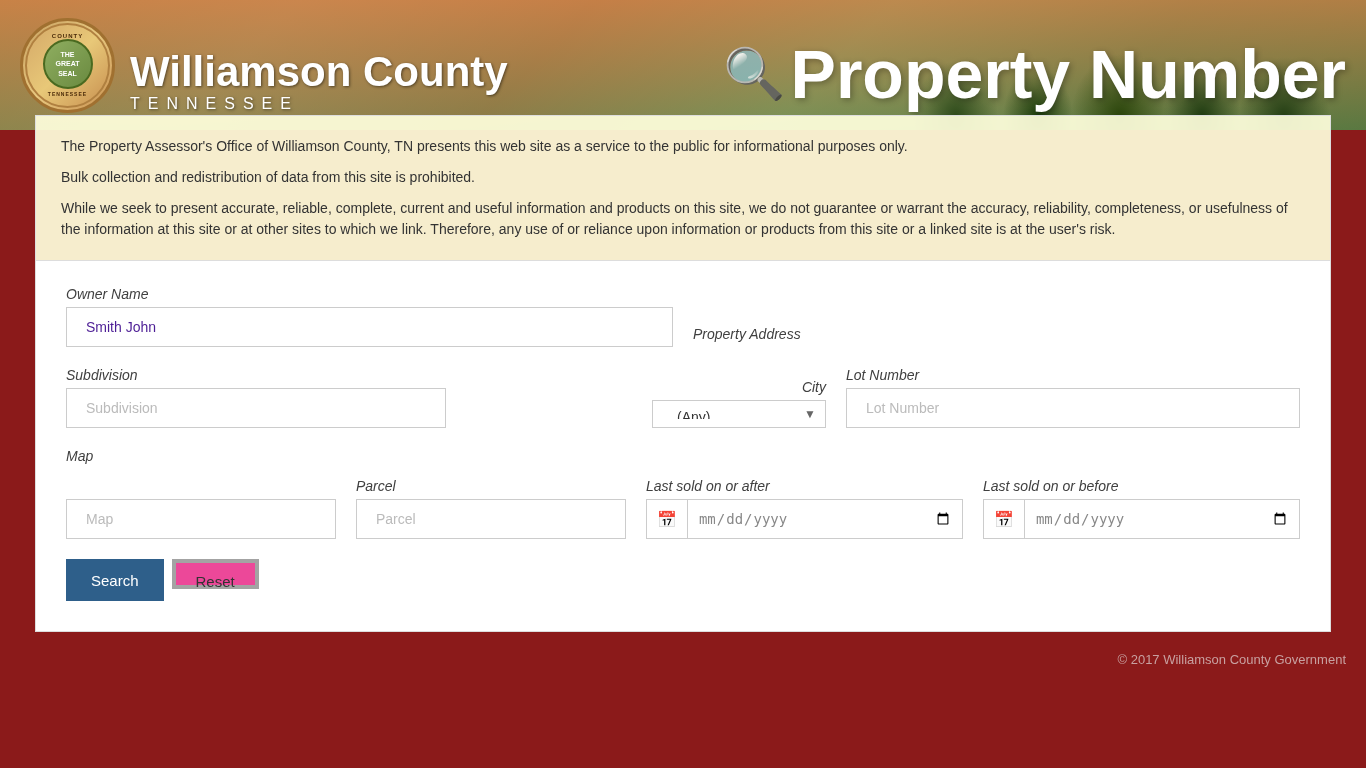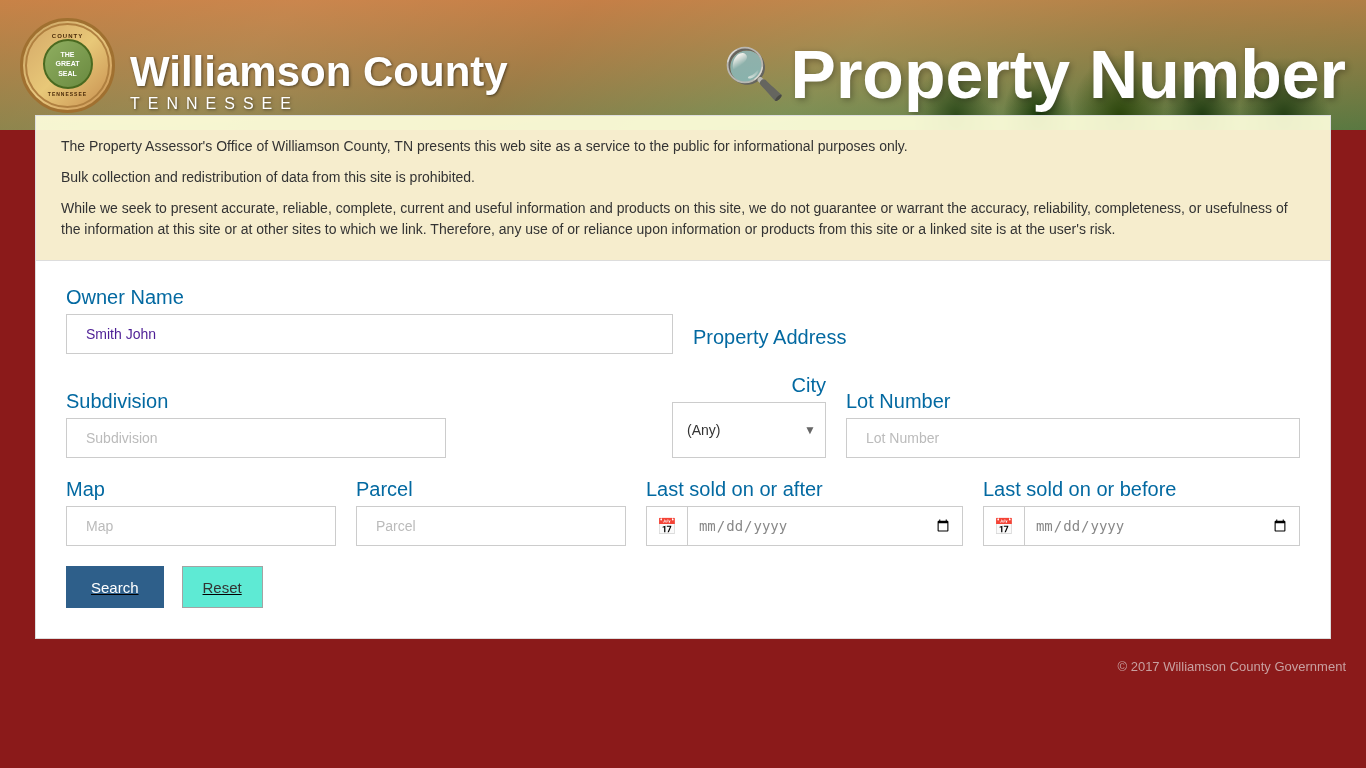--- a/index.html
+++ b/index.html
@@ -190,24 +190,25 @@
       margin-bottom: 20px;
       align-items: flex-end;
     }
 
     .form-group {
       display: flex;
       flex-direction: column;
     }
 
     .form-group label {
-      font-size: 20px;
-      color: #0369a1;
+      font-size: 14px;
+      color: #404040;
       margin-bottom: 5px;
       font-weight: normal;
+      font-style: italic;
     }
 
     .form-group input[type="text"],
     .form-group select {
       padding: 8px 19px;
       border: 1px solid #ccc;
       font-size: 14px;
       color: #4c1d95;
       background: #fff;
       height: 40px;
@@ -264,20 +265,21 @@
       align-items: flex-end;
     }
 
     .lot-number-group {
       flex: 1;
     }
 
     
     .map-group {
       flex: 0 0 270px;
+      gap: 30px;
     }
 
     .parcel-group {
       flex: 0 0 270px;
     }
 
     .date-group {
       flex: 1;
     }
 
@@ -307,43 +309,42 @@
       padding: 8px 10px;
       font-size: 14px;
       color: #888;
       flex: 1;
       height: 100%;
     }
 
     
     .buttons-row {
       display: flex;
-      gap: 18px;
+      gap: 8px;
       margin-top: 5px;
-      text-decoration: underline;
     }
 
     .btn-search {
       background-color: #2e5f8a;
       color: white;
       border: none;
       padding: 10px 25px;
       font-size: 15px;
       cursor: pointer;
       height: 42px;
     }
 
     .btn-reset {
-      background-color: #5eead4;
+      background-color: #ec4899;
       color: #333;
-      border: 1px solid #a3a3a3;
+      border: 4px solid #a3a3a3;
       padding: 10px 20px;
       font-size: 15px;
       cursor: pointer;
-      height: 42px;
+      height: 30px;
     }
 
     
     .footer {
       text-align: right;
       padding: 20px;
       color: #c8a0a0;
       font-size: 13px;
     }
   </style>
@@ -397,21 +398,21 @@
   </div>
 
   <div class="form-row">
     <div class="form-group subdivision-group">
       <label>Subdivision</label>
       <input type="text" style="width: 100%;" placeholder="Subdivision">
     </div>
     <div class="form-group city-group">
       <label>City</label>
       <div class="select-wrapper">
-        <select style="width:100%; height:56px; padding: 8px 14px; border:1px solid #ccc; font-size:14px;">
+        <select style="width:100%; height:28px; padding: 8px 24px; border:1px solid #ccc; font-size:14px;">
           <option>(Any)</option>
           <option>Franklin</option>
           <option>Brentwood</option>
           <option>Spring Hill</option>
           <option>Thompson's Station</option>
           <option>Nolensville</option>
           <option>Fairview</option>
         </select>
       </div>
     </div>

